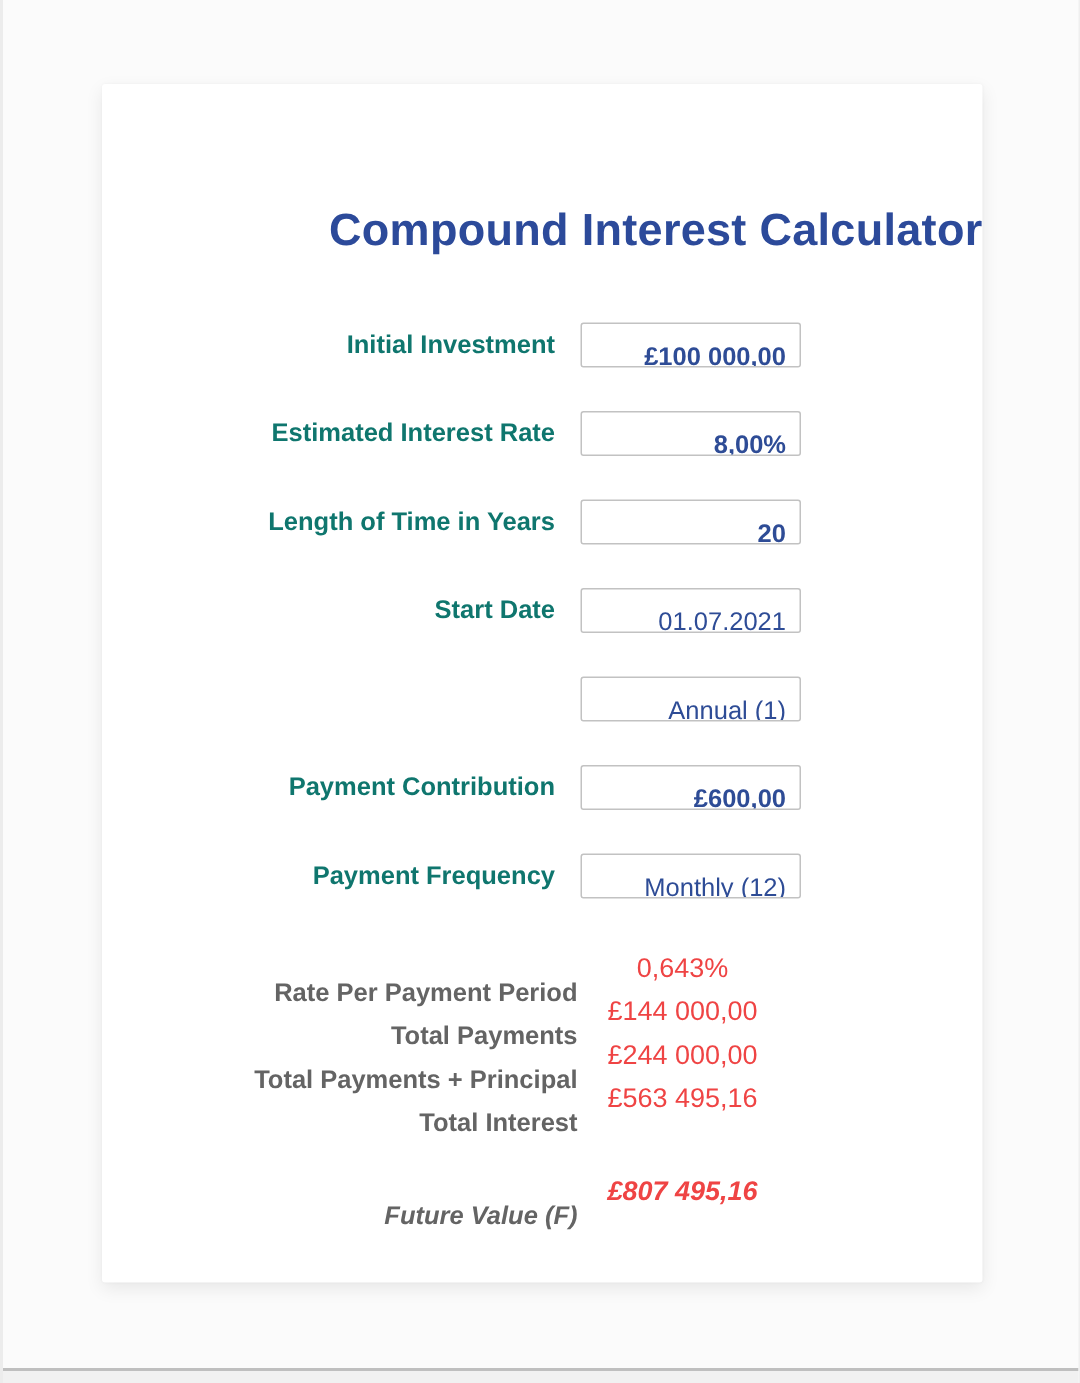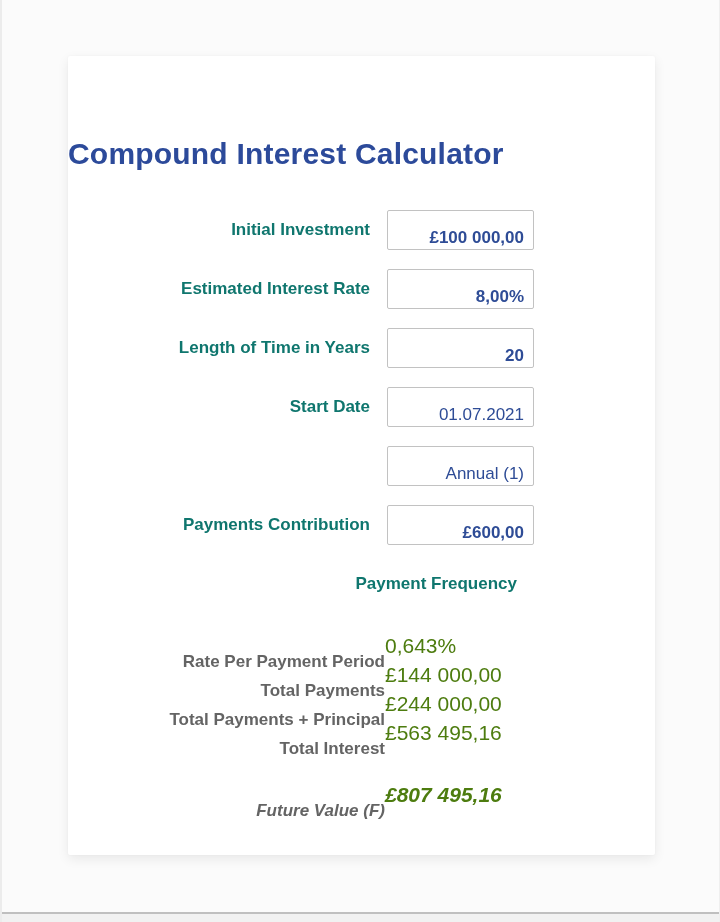--- a/index.html
+++ b/index.html
@@ -30,21 +30,21 @@
     left: 66px;
     top: 56px;
     width: 587px;
     height: 799px;
     background: #ffffff;
     border-radius: 2px;
     box-shadow: 0 4px 12px rgba(0,0,0,0.08), 0 0 2px rgba(0,0,0,0.04);
   }
   .title {
     margin: 82px 0 0 0;
-    text-align: left;
+    text-align: right;
     font-size: 30px;
     line-height: 32px;
     font-weight: bold;
     color: #2c4a9a;
     letter-spacing: 0.2px;
   }
   .form { margin-top: 45px; }
   .row {
     display: flex;
     justify-content: flex-end;
@@ -56,21 +56,21 @@
   .row:last-child { margin-bottom: 16px; }
   .lbl {
     font-size: 17px;
     font-weight: bold;
     color: #0f766e;
     margin-right: 17px;
     white-space: nowrap;
   }
   .box {
     width: 147px;
-    height: 40px;
+    height: 30px;
     box-sizing: border-box;
     border: 1px solid #c2c2c2;
     border-radius: 2px;
     background: #ffffff;
     text-align: right;
     padding: 16px 9px 0 4px;
     font-family: inherit;
     font-size: 17px;
     color: #2e4c96;
     outline: none;
@@ -87,23 +87,23 @@
   .rlbl {
     font-size: 17px;
     font-weight: bold;
     color: #646464;
     text-align: right;
     white-space: nowrap;
     margin-top: 33px;
   }
   .rval {
     width: 140px;
-    text-align: left;
-    font-size: 21px;
-    color: #4d7c0f;
+    text-align: center;
+    font-size: 18px;
+    color: #ef4444;
     white-space: nowrap;
   }
   .future { margin-top: 33px; font-style: italic; }
   .future .rval { font-weight: bold; }
 </style>
 </head>
 <body>
 
 <div class="viewport">
   <div class="card">
@@ -130,26 +130,27 @@
       <div class="row">
         <span class="lbl">Start Date</span>
         <input class="box" readonly="" value="01.07.2021" style="">
       </div>
 
       <div class="row">
         <input class="box" readonly="" value="Annual (1)" style="">
       </div>
 
       <div class="row">
-        <span class="lbl">Payments Contribution</span>
+        <span class="lbl">Payment Contribution</span>
         <input class="box v-bold" readonly="" value="£600,00" style="">
       </div>
 
       <div class="row">
         <span class="lbl">Payment Frequency</span>
+        <input class="box" readonly="" value="Monthly (12)" style="">
       </div>
 
     </div>
 
     <div class="results">
 
       <div class="rrow">
         <span class="rlbl">Rate Per Payment Period</span>
         <span class="rval">0,643%</span>
       </div>

